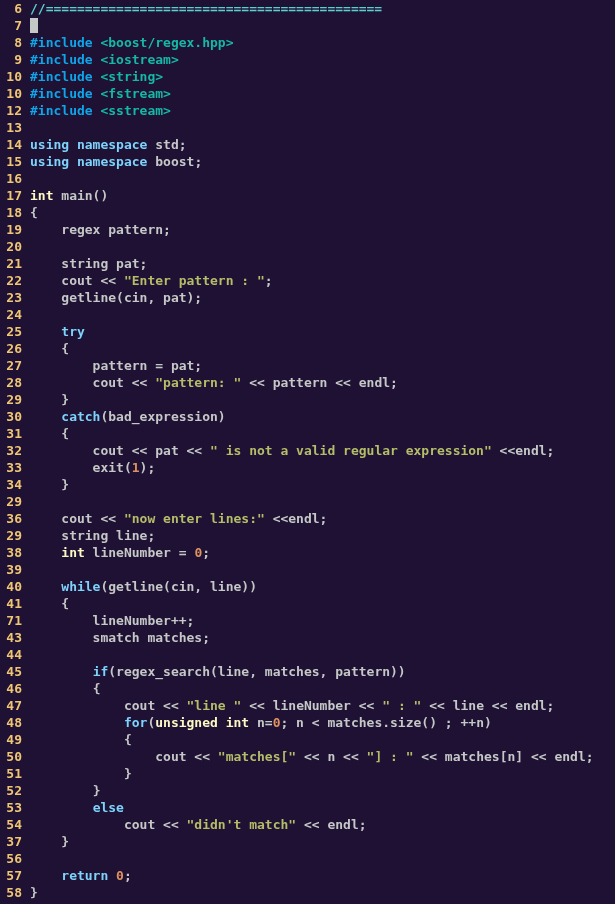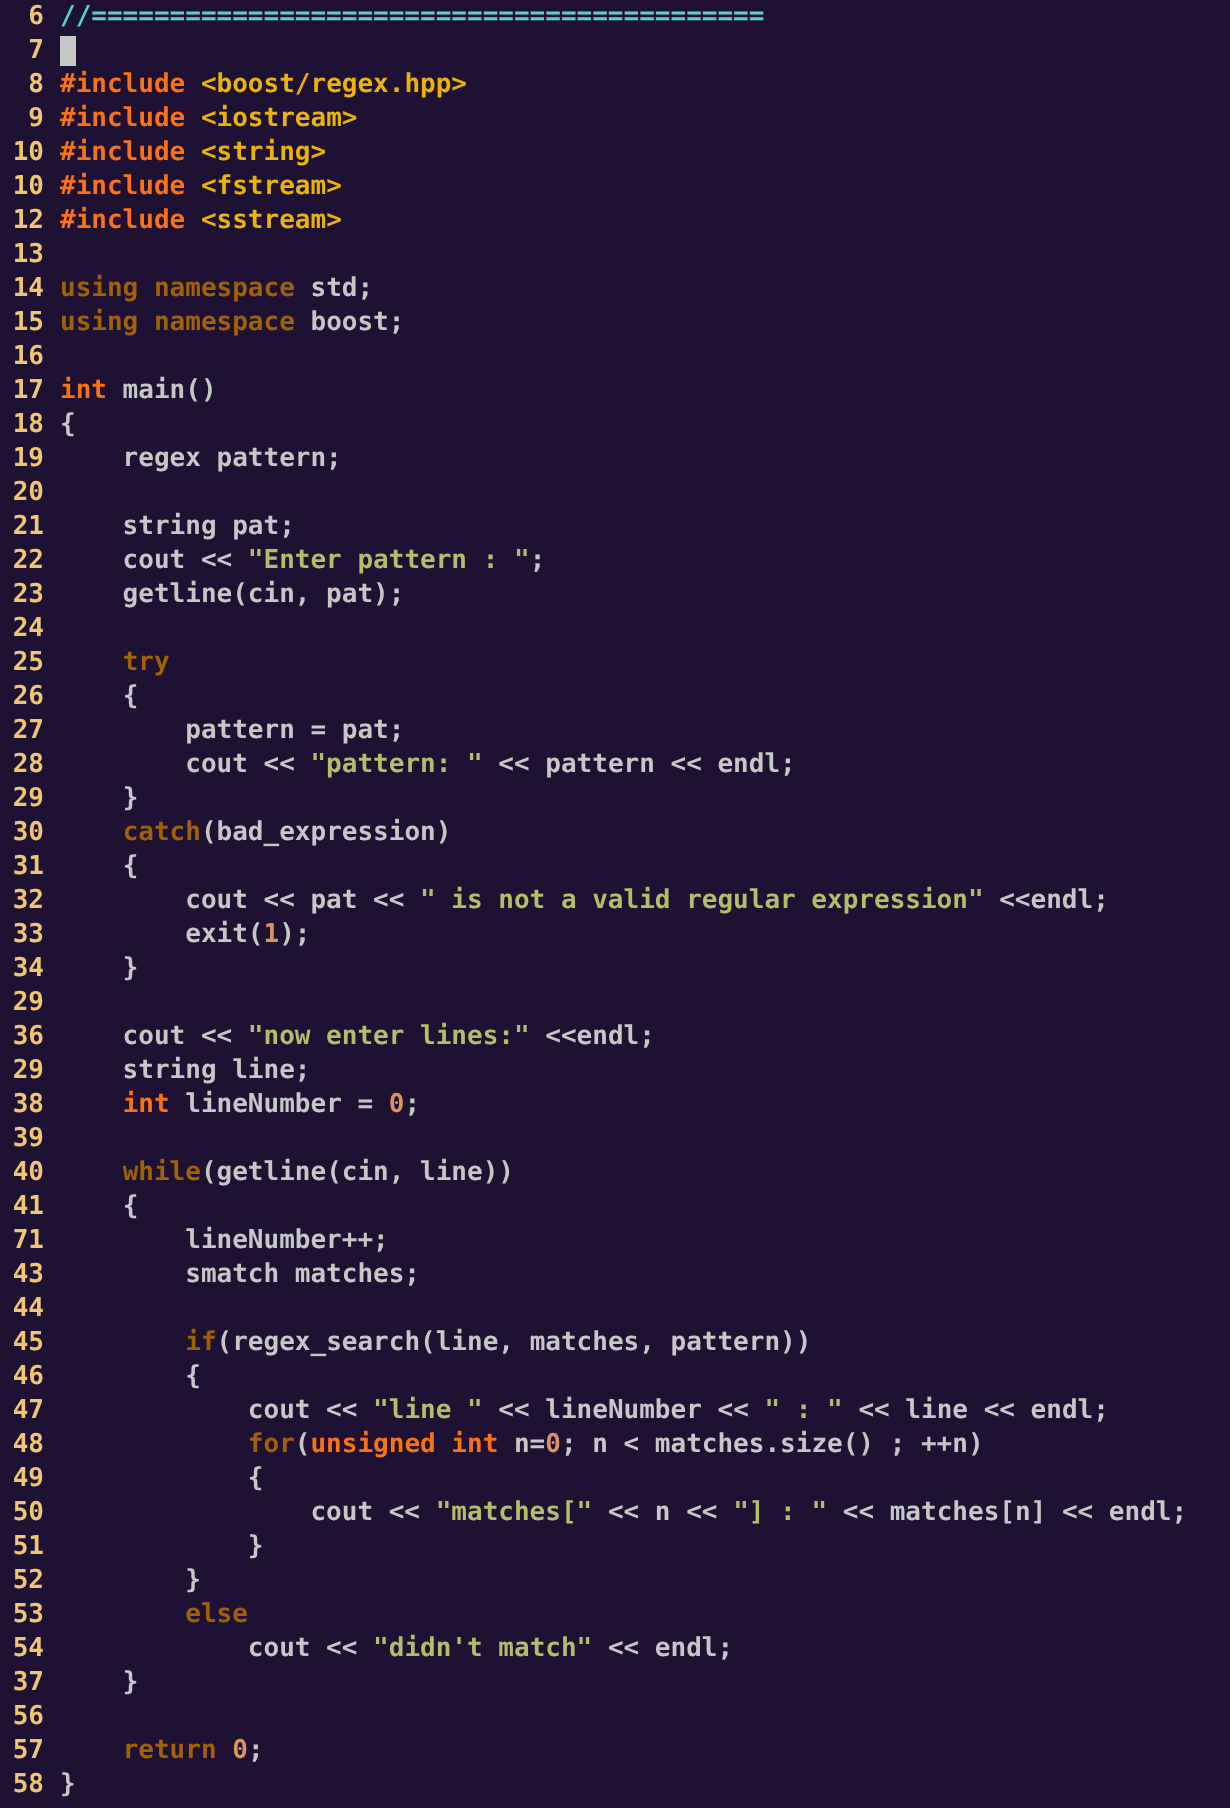--- a/index.html
+++ b/index.html
@@ -40,24 +40,24 @@
 .line { display: block; height: 17px; }
 .cursor {
   background: #c5c8c6;
   color: #1e1133;
   display: inline-block;
   width: 8px;
   height: 15px;
   vertical-align: text-bottom;
 }
 .c-comment { color: #5bd0d0; }
-.c-preproc { color: #f97316; text-align: center; }
-.c-preproc-val { color: #eab308; }
-.c-keyword { color: #a16207; text-align: center; }
-.c-type { color: #f97316; }
+.c-preproc { color: #0ea5e9; text-align: center; }
+.c-preproc-val { color: #14b8a6; }
+.c-keyword { color: #7dd3fc; text-align: center; }
+.c-type { color: #fef9c3; }
 .c-string { color: #b5bd68; }
 .c-number { color: #de935f; }
 .c-ident { color: #c5c8c6; }
 .c-brace { color: #c5c8c6; }
 </style>
 </head>
 <body>
 
 <div class="editor">
   <div class="gutter">

